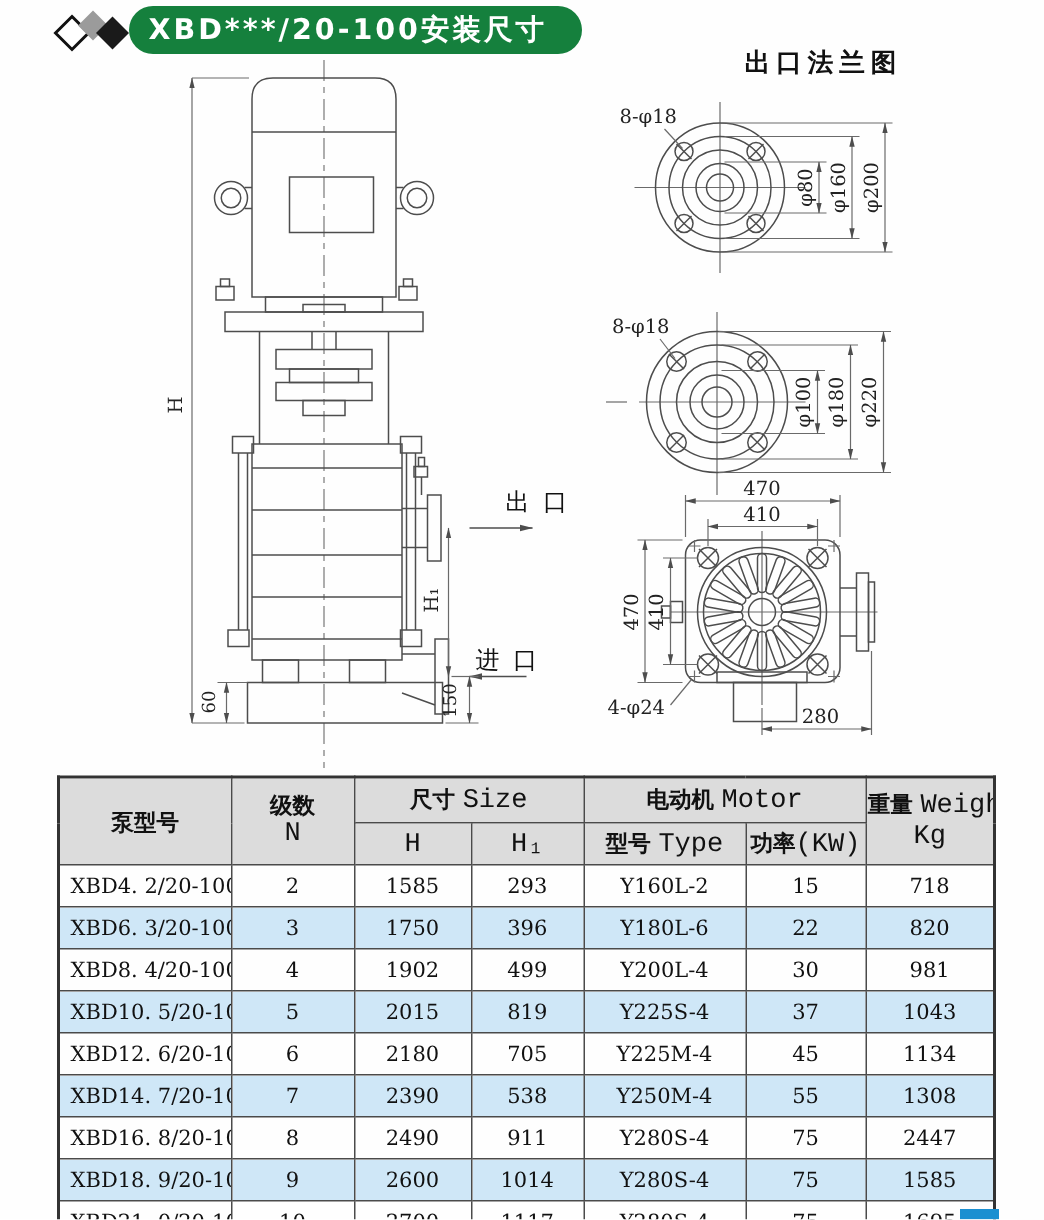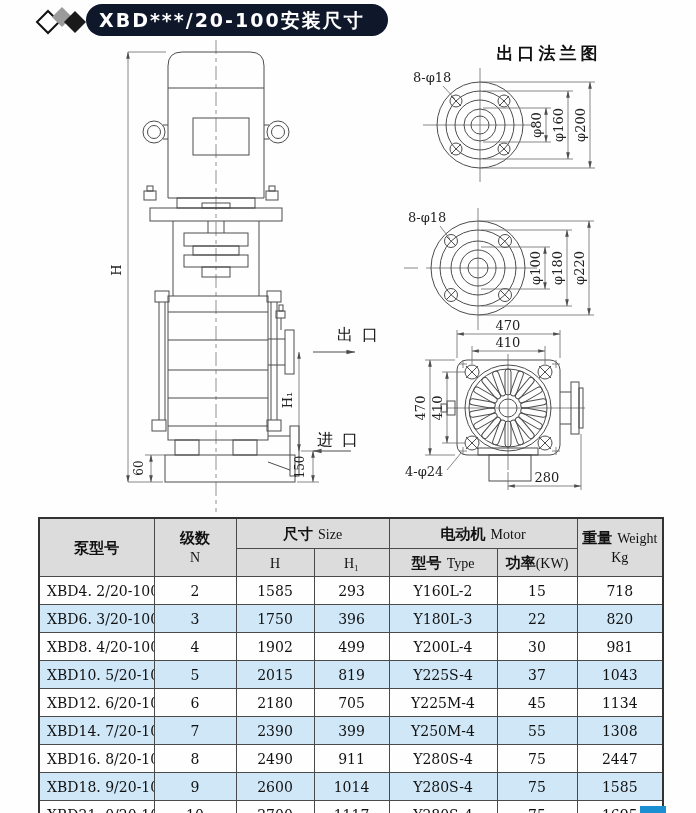--- a/index.html
+++ b/index.html
@@ -1,26 +1,26 @@
 <!DOCTYPE html>
 <html><head>
 <meta charset="utf-8">
 <style>
   html,body{margin:0;padding:0;background:#fff;}
   .page{position:relative;width:696px;height:813px;background:#fefefe;overflow:hidden;
         font-family:"DejaVu Sans",sans-serif;}
   
   .brand{position:absolute;left:26px;top:1px;}
-  .title-bar{position:absolute;left:86px;top:4px;width:302px;height:32px;background:#0f172a;border-radius:16px;}
+  .title-bar{position:absolute;left:86px;top:4px;width:302px;height:32px;background:#15803d;border-radius:16px;}
   .title-bar span{display:block;line-height:32px;padding-left:13px;color:#fff;
         font-weight:bold;font-size:19px;letter-spacing:2px;white-space:nowrap;}
   
   .sec-title{position:absolute;width:292px;text-align:center;font-weight:bold;font-size:17px;
         letter-spacing:4px;color:#111;}
-  .t-outlet{left:403px;top:42px;}
+  .t-outlet{left:403px;top:30px;}
   .t-inlet{left:400px;top:180px;}
   
   svg{position:absolute;}
   .ln{stroke:#4d4d4d;stroke-width:1;fill:none;}
   .lt{stroke:#6a6a6a;stroke-width:0.8;fill:none;}
   .cl{stroke:#777;stroke-width:0.8;fill:none;stroke-dasharray:14 4 4 4;}
   .dim{font-family:"DejaVu Serif",serif;font-size:13px;fill:#222;}
   .dims{font-family:"DejaVu Serif",serif;font-size:12px;fill:#222;}
   .cjk{font-family:"DejaVu Sans",sans-serif;font-size:16px;fill:#111;letter-spacing:2px;}
   
@@ -28,21 +28,21 @@
   table{border-collapse:collapse;table-layout:fixed;width:624px;border:2px solid #333;
         font-family:"DejaVu Serif",serif;color:#111;}
   th,td{border:1px solid #4a4a4a;text-align:center;white-space:nowrap;overflow:hidden;}
   thead th{background:#dcdcdc;font-weight:normal;}
   thead tr:first-child th{height:27px;}
   thead tr:last-child th{height:25px;}
   tbody td{height:25px;font-size:14px;}
   tbody tr:nth-child(even){background:#cfe7f7;}
   td.c-model{text-align:left;padding-left:7px;}
   .cn{font-family:"DejaVu Sans",sans-serif;font-weight:bold;font-size:15px;}
-  .en{font-family:Liberation Serif, serif;font-size:14px;font-weight:normal;}
+  .en{font-family:Liberation Mono, monospace;font-size:18px;font-weight:normal;}
   .stack{line-height:1.15;}
   
   .blue-bar{position:absolute;left:640px;top:806px;width:26px;height:7px;background:#1a8fd1;}
 </style>
 </head>
 <body>
 
 <div class="page">
 
   <svg class="brand" width="64" height="44" viewBox="0 0 64 44">
@@ -350,21 +350,21 @@
           <td>293</td>
           <td>Y160L-2</td>
           <td>15</td>
           <td>718</td>
         </tr>
         <tr>
           <td class="c-model">XBD6. 3/20-100</td>
           <td>3</td>
           <td>1750</td>
           <td>396</td>
-          <td>Y180L-3</td>
+          <td>Y180L-6</td>
           <td>22</td>
           <td>820</td>
         </tr>
         <tr>
           <td class="c-model">XBD8. 4/20-100</td>
           <td>4</td>
           <td>1902</td>
           <td>499</td>
           <td>Y200L-4</td>
           <td>30</td>
@@ -385,21 +385,21 @@
           <td>2180</td>
           <td>705</td>
           <td>Y225M-4</td>
           <td>45</td>
           <td>1134</td>
         </tr>
         <tr>
           <td class="c-model">XBD14. 7/20-100</td>
           <td>7</td>
           <td>2390</td>
-          <td>399</td>
+          <td>538</td>
           <td>Y250M-4</td>
           <td>55</td>
           <td>1308</td>
         </tr>
         <tr>
           <td class="c-model">XBD16. 8/20-100</td>
           <td>8</td>
           <td>2490</td>
           <td>911</td>
           <td>Y280S-4</td>

